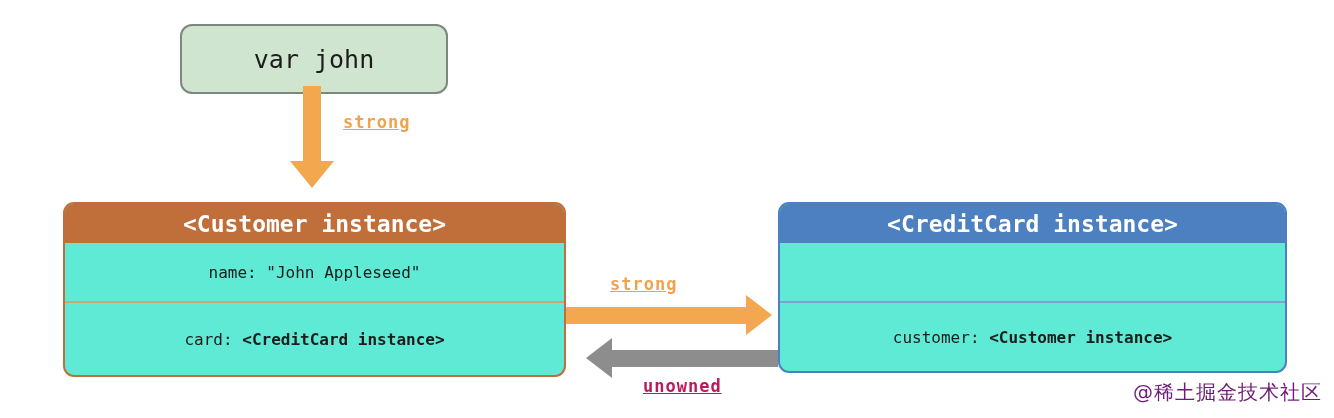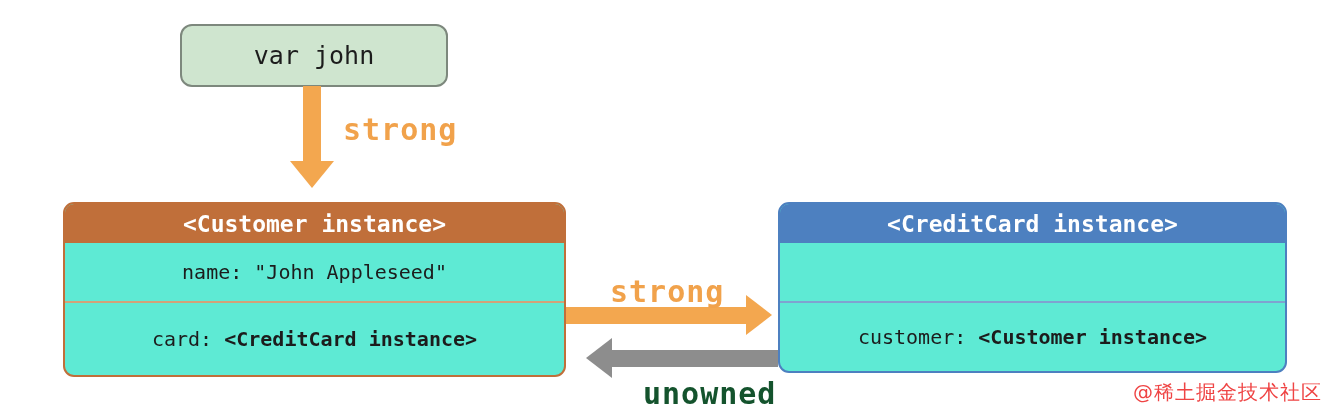--- a/index.html
+++ b/index.html
@@ -11,21 +11,21 @@
     background: #ffffff;
     overflow: hidden;
     font-family: "DejaVu Sans Mono", "Liberation Mono", monospace;
     color: #1c1c1c;
   }
 
   
   .var-box {
     position: absolute;
     left: 180px; top: 24px;
-    width: 268px; height: 63px;
+    width: 268px; height: 70px;
     background: #cfe5cf;
     border: 2px solid #7d887d;
     border-radius: 12px;
     display: flex; align-items: center; justify-content: center;
     font-size: 25px;
   }
 
   
   .arrow-down-shaft {
     position: absolute;
@@ -38,25 +38,26 @@
     left: 290px; top: 161px;
     width: 0; height: 0;
     border-left: 22px solid transparent;
     border-right: 22px solid transparent;
     border-top: 27px solid #f3a74f;
   }
 
   .lbl {
     position: absolute;
     font-weight: bold;
-    font-size: 30px;
+    font-size: 17px;
     letter-spacing: 1px;
+    text-decoration: underline;
   }
   .lbl-orange { color: #f1a24b; }
-  .lbl-gray   { color: #14532d; }
+  .lbl-gray   { color: #be185d; }
   .strong-top { left: 343px; top: 112px; }
   .strong-mid { left: 610px; top: 274px; }
   .unowned-lbl { left: 643px; top: 376px; }
 
   
   .ibox {
     position: absolute;
     background: #5eead4;
     border-radius: 11px;
     overflow: hidden;
@@ -79,21 +80,21 @@
     display: flex; align-items: center; justify-content: center;
     color: #ffffff;
     font-weight: bold;
     font-size: 23px;
   }
   .customer-box .ibox-header { background: #c06f3a; }
   .creditcard-box .ibox-header { background: #4d80c0; }
   .ibox-row {
     flex: 0 0 58px;
     display: flex; align-items: center; justify-content: center;
-    font-size: 20px;
+    font-size: 16px;
     white-space: pre;
   }
   .ibox-row.last { flex: 1 1 auto; border-radius: 21px; }
   .row-divider { height: 2px; flex: 0 0 2px; }
   .customer-box .row-divider { background: #d2a379; }
   .creditcard-box .row-divider { background: #7fa3d0; }
   .bold { font-weight: bold; }
 
   
   .arrow-right-shaft {
@@ -124,21 +125,21 @@
     width: 0; height: 0;
     border-top: 20px solid transparent;
     border-bottom: 20px solid transparent;
     border-right: 26px solid #8d8d8d;
   }
 
   .watermark {
     position: absolute;
     right: 12px; bottom: 12px;
     font-size: 20px;
-    color: #ef4444;
+    color: #701a75;
     font-family: "DejaVu Sans", "Liberation Sans", sans-serif;
     letter-spacing: 1px;
   }
 </style>
 </head>
 <body>
 
 <div class="canvas">
 
   <div class="var-box">

